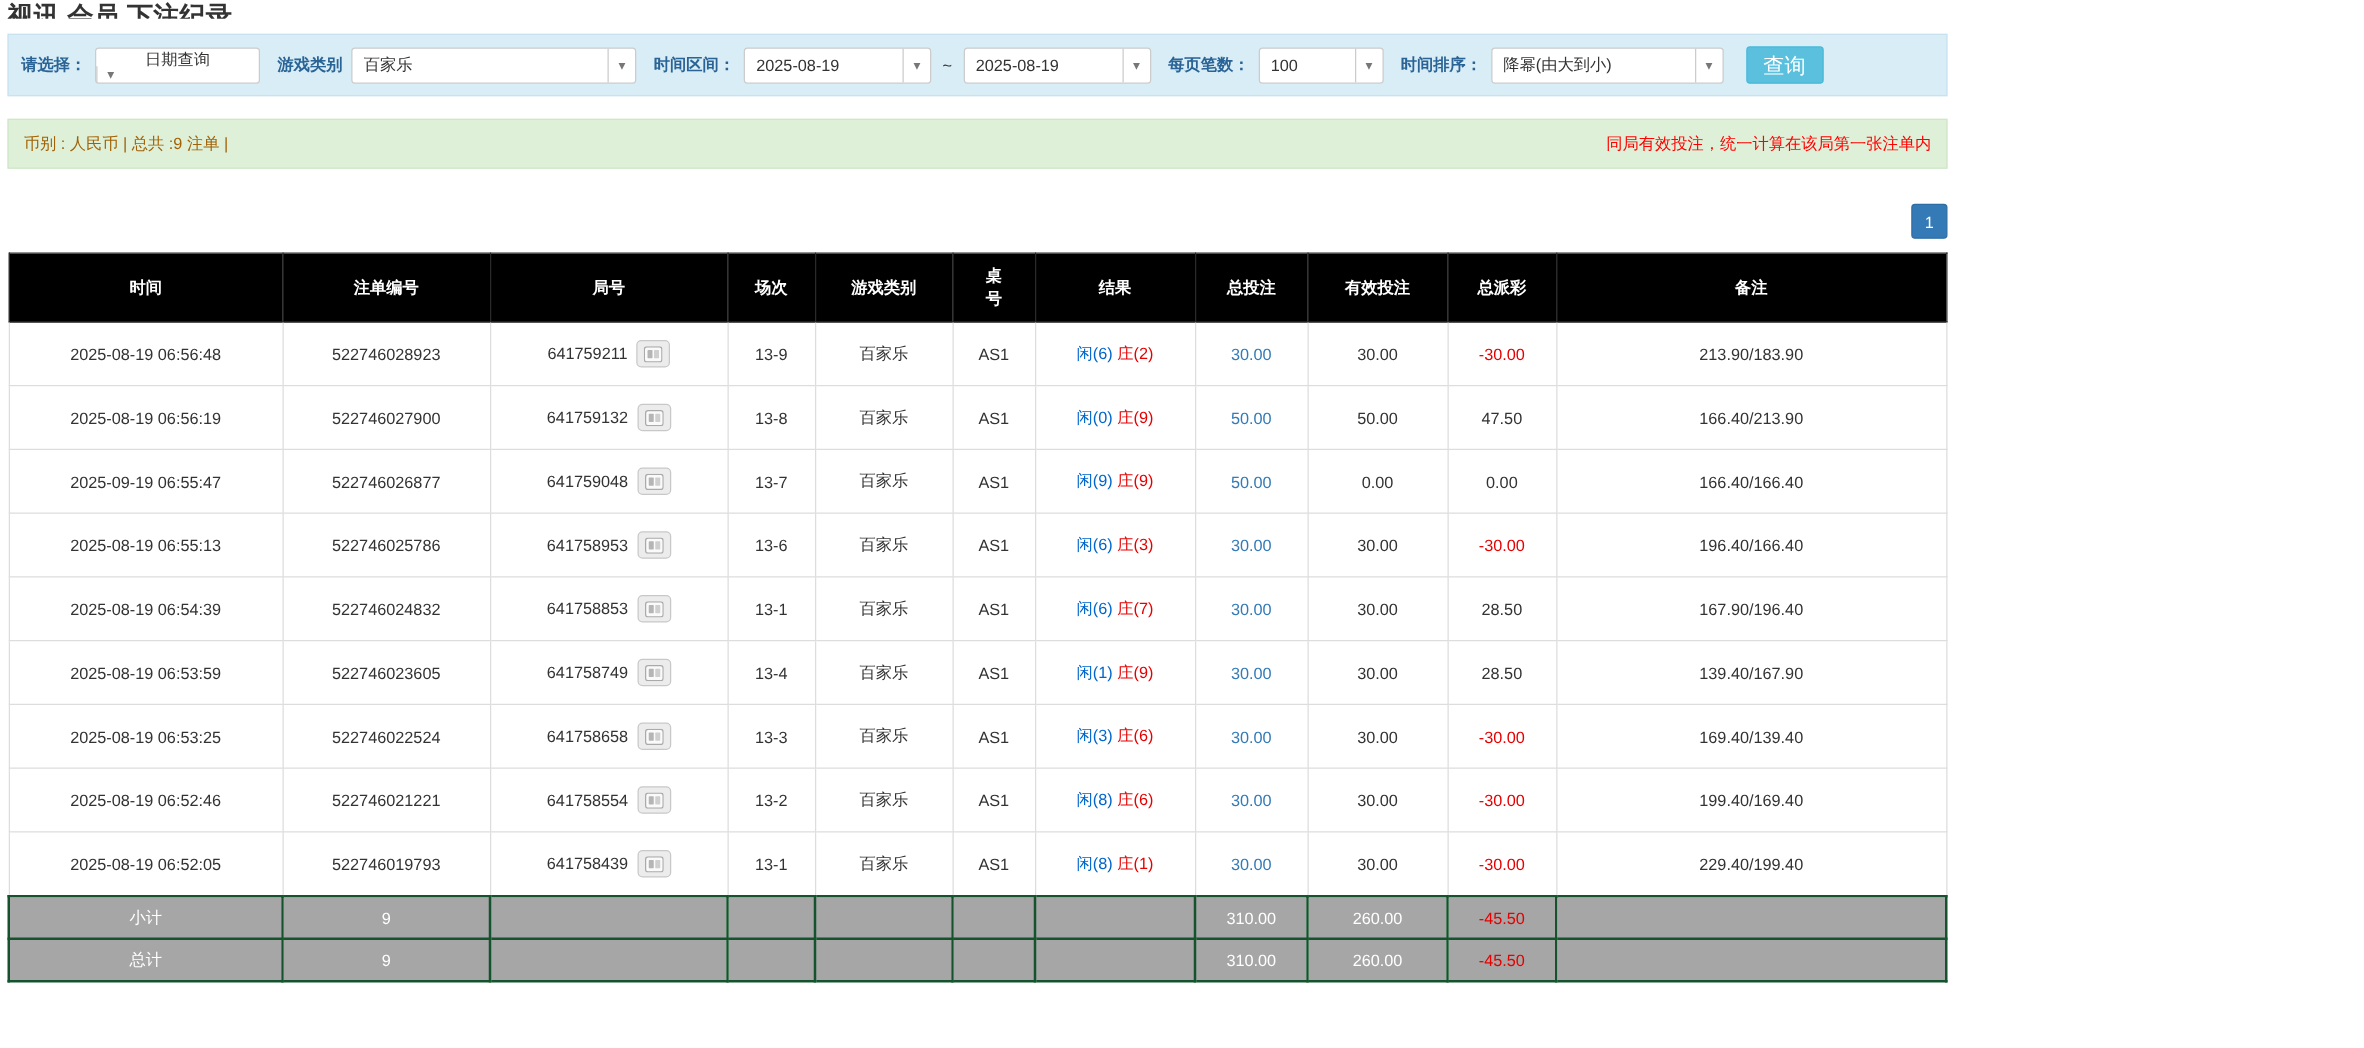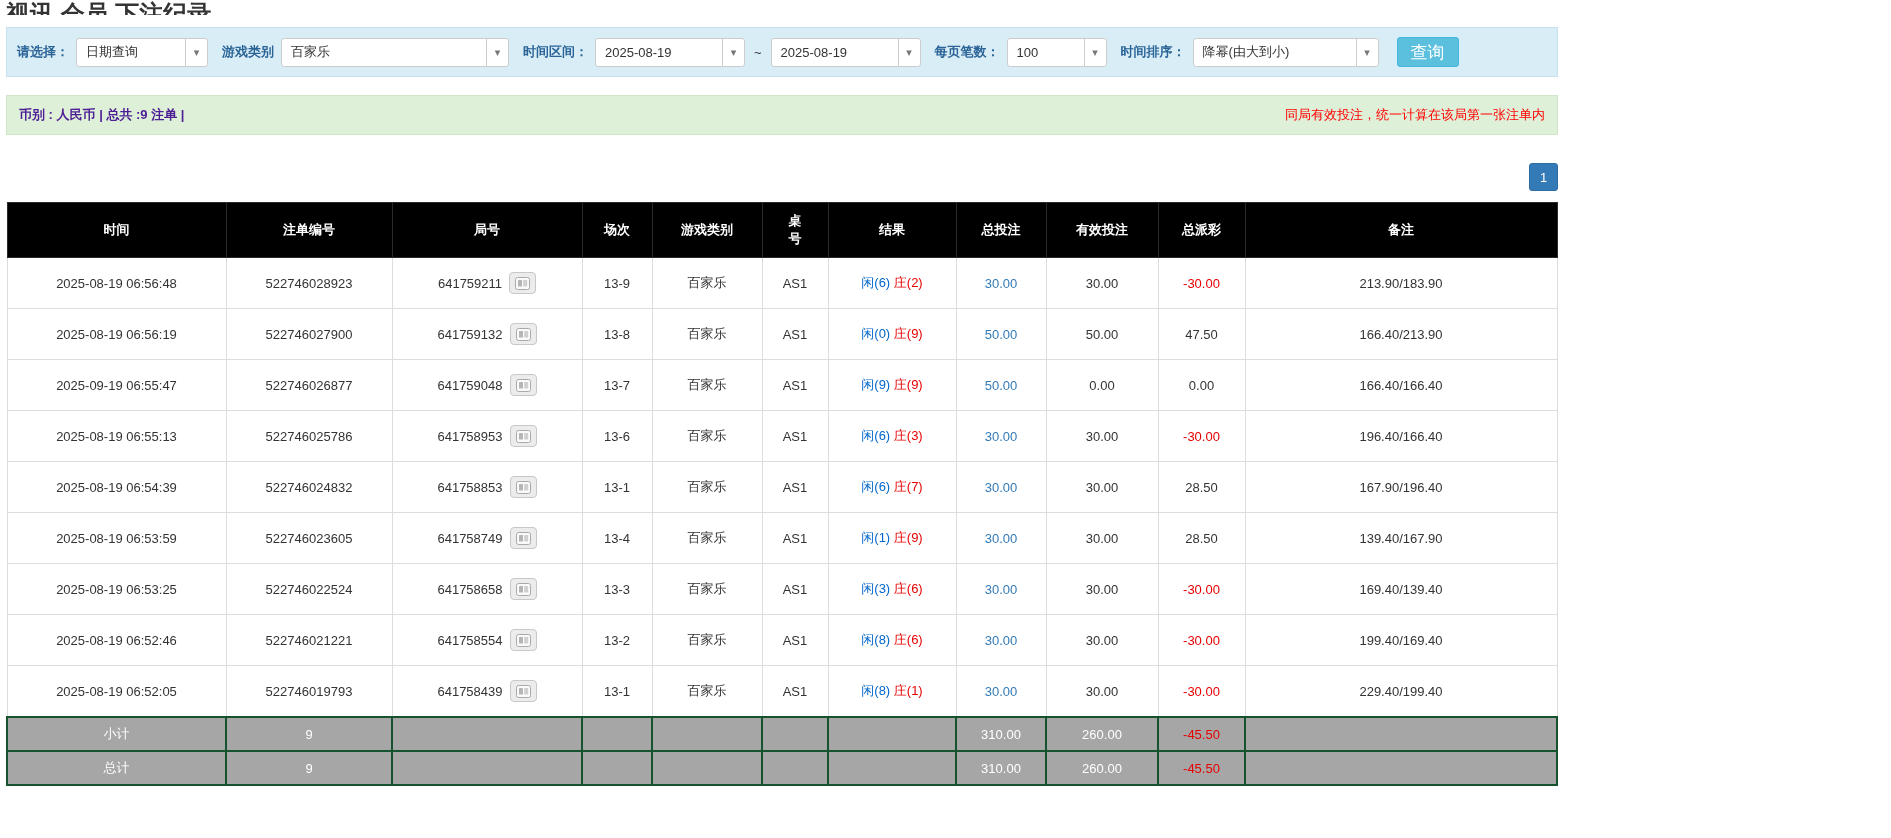--- a/index.html
+++ b/index.html
@@ -1,33 +1,33 @@
 <!DOCTYPE html>
 <html><head>
 <meta charset="utf-8">
 <style>
   * { box-sizing: border-box; }
   body { margin:0; background:#fff; font-family:"Liberation Sans","DejaVu Sans",sans-serif; font-size:13px; color:#333; min-width:1891px; }
   .container { width:1558px; padding-left:6px; }
 
   .title-clip { height:15px; overflow:hidden; }
-  .page-title { font-size:24px; font-weight:bold; margin:0; line-height:27px; color:#333; white-space:nowrap; }
+  .page-title { font-size:21px; font-weight:bold; margin:0; line-height:27px; color:#333; white-space:nowrap; }
 
   .filter-bar { margin-top:12px; background:#d9edf7; border:1px solid #c9e2f0; padding:9px 10px; display:flex; align-items:center; }
   .filter-group { display:flex; align-items:center; margin-right:14px; }
   .filter-label { color:#2a6496; font-weight:bold; margin-right:7px; white-space:nowrap; }
   .combo { background:#fff; border:1px solid #ccc; border-radius:3px; height:29px; display:flex; align-items:center; cursor:pointer; }
   .combo-text { flex:1; padding:0 9px; text-align:left; white-space:nowrap; overflow:hidden; }
   .combo-caret { width:22px; align-self:stretch; border-left:1px solid #ccc; display:flex; align-items:center; justify-content:center; color:#777; font-size:11px; }
-  .w-select{width:132px;} .w-game{width:228px;} .w-date{width:150px;} .w-perpage{width:100px;} .w-sort{width:186px;}
+  .w-select{width:132px;flex-direction:column;} .w-game{width:228px;} .w-date{width:150px;} .w-perpage{width:100px;} .w-sort{width:186px;}
   .range-sep { margin:0 9px; color:#333; }
   .search-btn { margin-left:4px; background:#5bc0de; border:1px solid #46b8da; color:#fff; border-radius:3px; height:30px; padding:0 13px; font-size:17px; cursor:pointer; font-family:inherit; }
 
   .summary-bar { margin-top:18px; background:#dff0d8; border:1px solid #d0e6c8; padding:10px 12px; display:flex; align-items:center; justify-content:space-between; }
-  .summary-left { color:#4c1d95;font-weight:bold; }
+  .summary-left { color:#a16207; }
   .summary-right { color:#ff0000; }
 
   .pagination { display:flex; justify-content:flex-end; margin-top:28px; }
   .page-btn { min-width:29px; height:28px; background:#337ab7; border:1px solid #2e6da4; color:#fff; display:flex; align-items:center; justify-content:center; border-radius:3px; font-size:13px; cursor:pointer; }
 
   .bet-table { width:100%; border-collapse:collapse; table-layout:fixed; margin-top:11px; }
   .bet-table th { background:#000; color:#fff; font-weight:bold; padding:9px 20px; border:1px solid #2a2a2a; font-size:13px; text-align:center; }
   .bet-table td { padding:14px 4px; border:1px solid #ddd; text-align:center; font-size:13px; color:#333; background:#fff; overflow:hidden; white-space:nowrap; }
   .round-num { vertical-align:middle; }
   .round-btn { display:inline-flex; align-items:center; justify-content:center; width:27px; height:22px; background:#ececec; border:1px solid #c8c8c8; border-radius:4px; margin-left:7px; vertical-align:middle; cursor:pointer; }

